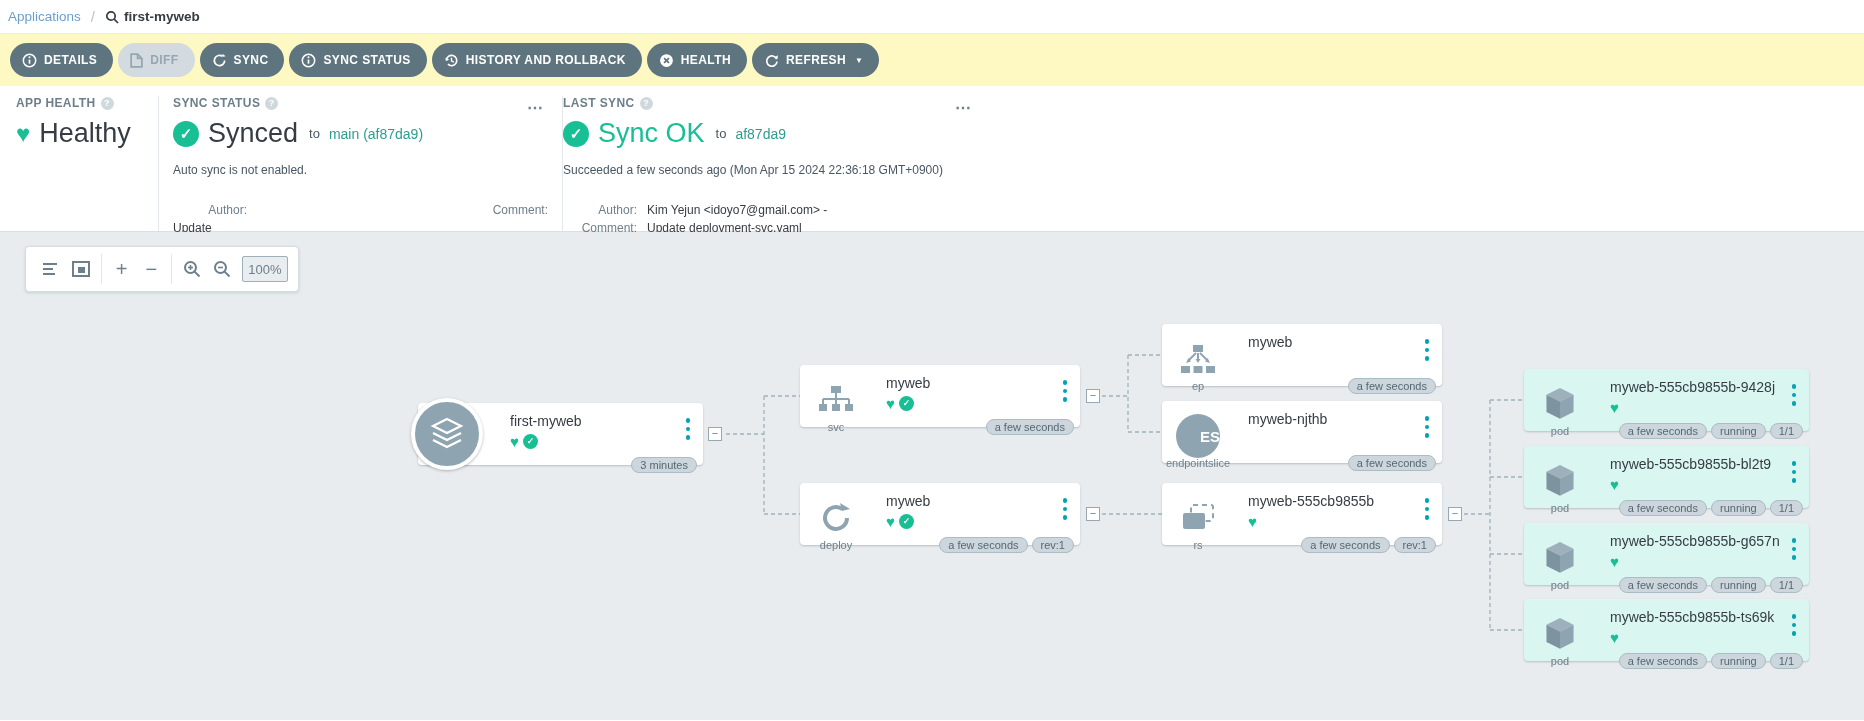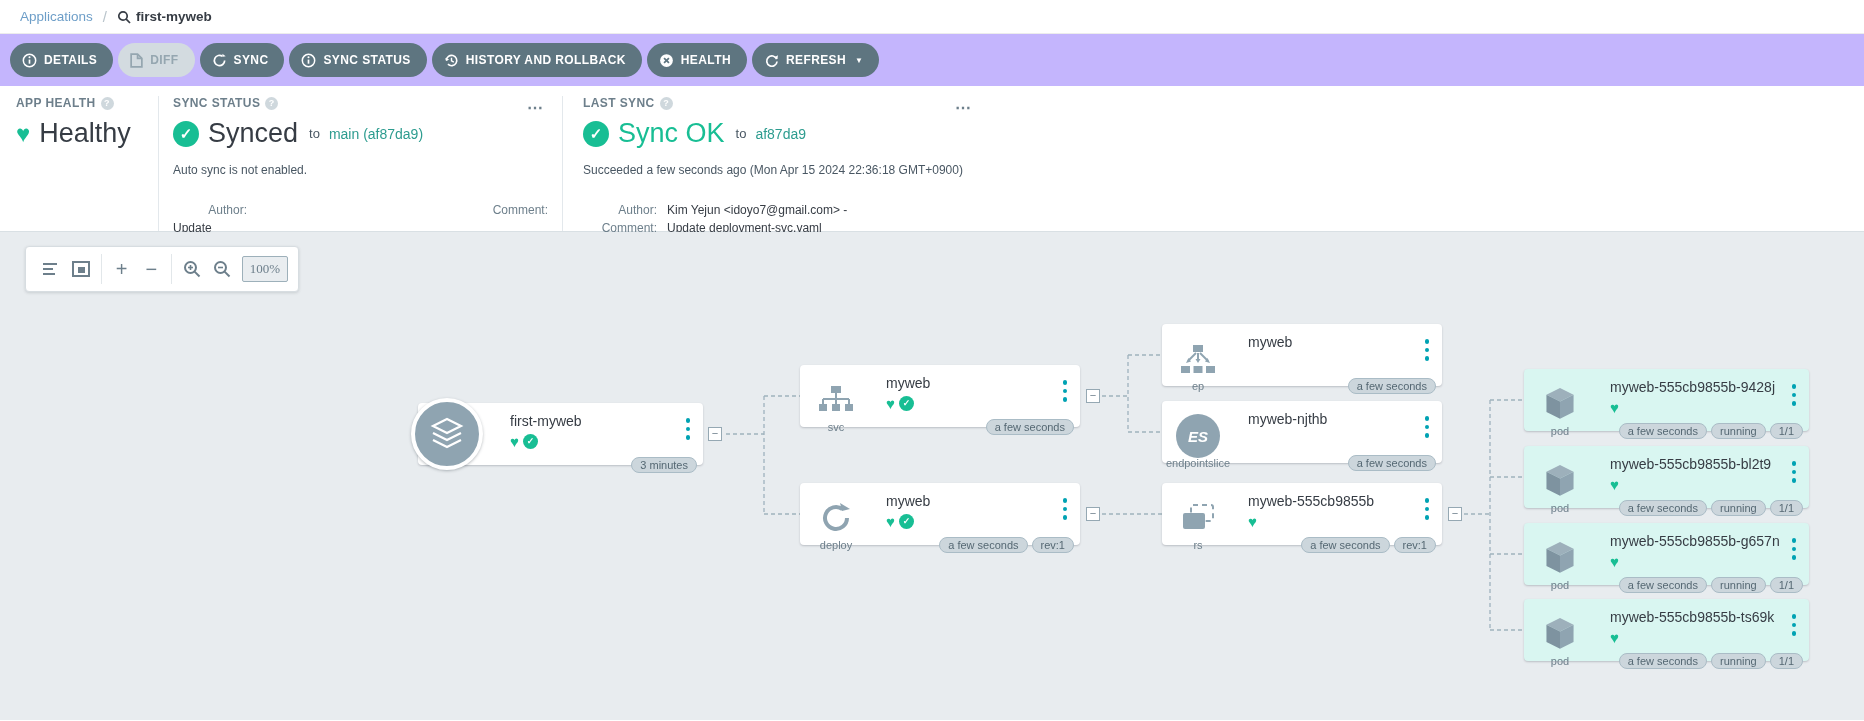--- a/index.html
+++ b/index.html
@@ -1,37 +1,37 @@
 <!DOCTYPE html>
 <html><head>
 <meta charset="utf-8">
 <style>
   * { margin:0; padding:0; box-sizing:border-box; }
   html,body { width:1864px; height:721px; font-family:"Liberation Sans", sans-serif; background:#fff; overflow:hidden; }
 
   
-  .topbar { height:34px; display:flex; align-items:center; padding:0 20px; background:#fff; border-bottom:1px solid #ececec; }
+  .topbar { height:34px; display:flex; align-items:center; padding:0 8px; background:#fff; border-bottom:1px solid #ececec; }
   .crumb-link { color:#6d9ec8; font-size:13.5px; cursor:pointer; }
   .crumb-sep { color:#b9c4cb; margin:0 10px; font-size:15px; }
   .crumb-current { display:flex; align-items:center; gap:5px; color:#363c44; font-weight:bold; font-size:13.5px; }
 
   
-  .actionbar { height:52px; display:flex; align-items:center; gap:5px; padding:0 10px; background:#c4b5fd; }
+  .actionbar { height:52px; display:flex; align-items:center; gap:5px; padding:0 10px; background:#fef9c3; }
   .abtn { height:34px; border:none; border-radius:17px; background:#5e7580; color:#fff; font-family:inherit;
           font-size:12px; font-weight:bold; letter-spacing:.4px; padding:0 16px 0 12px; display:flex; align-items:center; gap:7px; cursor:pointer; }
   .abtn svg { flex:0 0 auto; }
   .abtn.disabled { background:#d3dbe0; color:#95a6b0; }
   .abtn .caret { font-size:8px; margin-left:2px; }
 
   
   .statusrow { height:146px; background:#fff; border-bottom:1px solid #d9e0e4; display:flex; padding:10px 0 0 16px; position:relative; }
   .spanel { position:relative; padding-right:14px; }
   .spanel-a { width:142px; }
   .spanel-b { width:404px; padding-left:14px; border-left:1px solid #e3e8ec; }
-  .spanel-c { width:470px; padding-left:20px; border-left:1px solid #e3e8ec; }
+  .spanel-c { width:470px; padding-left:0; border-left:1px solid #e3e8ec; }
   .plabel { display:flex; align-items:center; gap:5px; color:#6d7f8b; font-size:12px; font-weight:bold; letter-spacing:.4px; margin-bottom:8px; }
   .help { width:13px; height:13px; border-radius:50%; background:#cfd8dd; color:#fff; font-size:9px; font-weight:bold;
           display:inline-flex; align-items:center; justify-content:center; }
   .ellip { position:absolute; top:2px; color:#6d7f8b; font-size:16px; font-weight:bold; letter-spacing:1px; cursor:pointer; }
   .bigrow { display:flex; align-items:center; gap:9px; }
   .bigtext { font-size:27px; color:#363c44; font-weight:500; }
   .bigtext.green { color:#18be94; }
   .heart-big { color:#18be94; font-size:24px; line-height:1; }
   .chkcirc { width:26px; height:26px; border-radius:50%; background:#18be94; color:#fff; display:inline-flex;
              align-items:center; justify-content:center; font-size:15px; font-weight:bold; }
@@ -44,33 +44,33 @@
 
   
   .graph { position:relative; height:488px; background:#e8ecef; }
   .connectors { position:absolute; left:0; top:0; pointer-events:none; }
 
   .gtoolbar { position:absolute; left:25px; top:14px; width:274px; height:46px; background:#fff; border:1px solid #d7dde1;
               border-radius:4px; box-shadow:0 1px 3px rgba(60,70,80,.18); display:flex; align-items:center; padding:0 10px; }
   .gt { width:30px; height:30px; display:flex; align-items:center; justify-content:center; color:#6d7f8b; cursor:pointer; }
   .gt.txt { font-size:20px; font-weight:500; }
   .gdiv { width:1px; height:30px; background:#e2e7ea; margin:0 5px; }
-  .zoominput { width:46px; height:26px; border:1px solid #9db0ba; background:#e9edf0; color:#6d7f8b; font-family:Liberation Serif, serif;
+  .zoominput { width:46px; height:26px; border:1px solid #9db0ba; background:#e9edf0; color:#6d7f8b; font-family:Liberation Sans, sans-serif;
                font-size:13px; text-align:center; margin-left:5px; border-radius:2px; }
 
   .node { position:absolute; width:280px; height:62px; background:#fff; border-radius:4px;
           box-shadow:0 1px 2px rgba(50,60,70,.25); cursor:pointer; }
   .node.podbg { width:285px; background:#d9f6f1; }
   .node.appn { width:285px; border-radius:4px; }
   .iconarea { position:absolute; left:0; top:8px; width:72px; height:62px; display:flex; align-items:center; justify-content:center; }
   .kind { position:absolute; bottom:2px; left:50%; transform:translateX(-50%); font-size:11px; color:#6d7f8b; white-space:nowrap; }
   .appcircle { position:absolute; left:-7px; top:-5px; width:72px; height:72px; border-radius:50%; background:#8fa4b1;
                border:4px solid #fff; box-shadow:0 1px 3px rgba(50,60,70,.35); display:flex; align-items:center; justify-content:center; }
   .escircle { width:44px; height:44px; border-radius:50%; background:#8fa4b1; color:#fff; font-size:15px; font-weight:bold;
-              display:flex; align-items:center; justify-content:center; margin-bottom:8px;font-style:italic; }
+              display:flex; align-items:center; justify-content:flex-end; margin-bottom:8px; }
   .nbody { position:absolute; left:86px; top:10px; right:16px; }
   .node.appn .nbody { left:92px; }
   .ntitle { font-size:14px; color:#363c44; white-space:nowrap; overflow:hidden; }
   .nhealth { display:flex; align-items:center; gap:4px; margin-top:4px; height:16px; }
   .heart-sm { color:#18be94; font-size:15px; line-height:1; }
   .chk-sm { width:15px; height:15px; border-radius:50%; background:#18be94; color:#fff; font-size:9px; font-weight:bold;
             display:inline-flex; align-items:center; justify-content:center; }
   .chk-sm i { font-style:normal; }
   .dots { position:absolute; right:13px; top:15px; display:flex; flex-direction:column; gap:4px; cursor:pointer; }
   .dots i { width:4.5px; height:4.5px; border-radius:50%; background:#00a2b3; }

